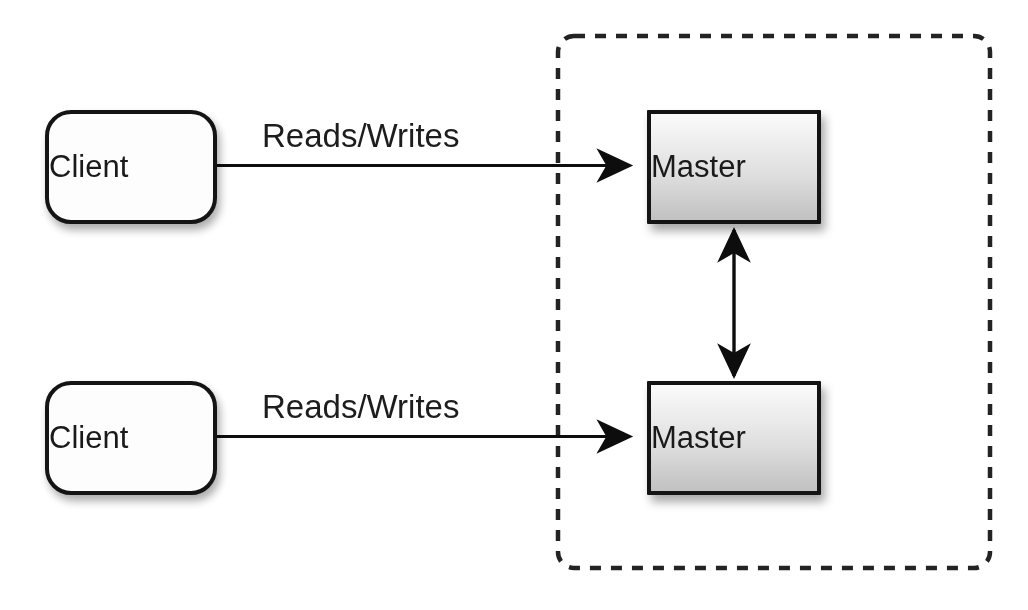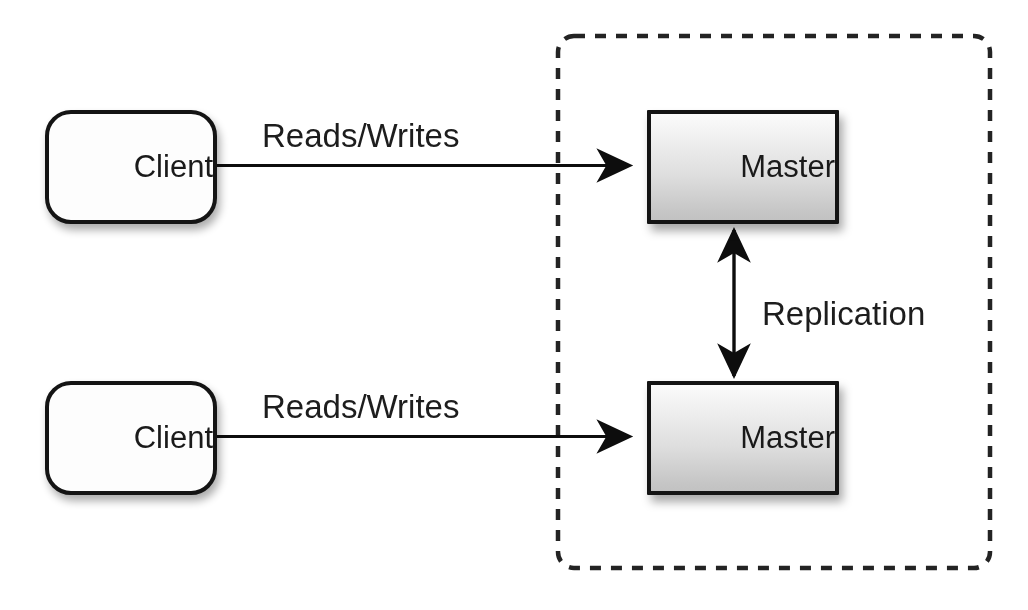--- a/index.html
+++ b/index.html
@@ -24,35 +24,35 @@
     width: 1028px;
     height: 610px;
   }
 
   
   .node {
     position: absolute;
     box-sizing: border-box;
     display: flex;
     align-items: center;
-    justify-content: flex-end;
+    justify-content: flex-start;
     color: #1a1a1a;
     z-index: 3;
   }
   .node-client {
     width: 172px;
     height: 114px;
     border: 4px solid #141414;
     border-radius: 26px;
     background: #fdfdfd;
     box-shadow: 3px 6px 9px rgba(0,0,0,0.33);
     font-size: 31px;
   }
   .node-master {
-    width: 192px;
+    width: 174px;
     height: 114px;
     border: 4px solid #141414;
     border-radius: 1px;
     background: linear-gradient(to bottom, #fbfbfb 0%, #f2f2f2 18%, #dedede 58%, #c6c6c6 92%, #c2c2c2 100%);
     box-shadow: 4px 7px 10px rgba(0,0,0,0.34);
     font-size: 31px;
   }
 
   .client-1 { left: 45px;  top: 110px; }
   .client-2 { left: 45px;  top: 381px; }
@@ -124,15 +124,14 @@
   </div>
 
   <div class="node node-master master-2">
     <span>Master</span>
   </div>
 
   <div class="edge-label label-rw-top">Reads/Writes</div>
 
   <div class="edge-label label-rw-bottom">Reads/Writes</div>
 
-  <div class="edge-label label-replication">Replication</div>
 
 </div>
 
 </body></html>

